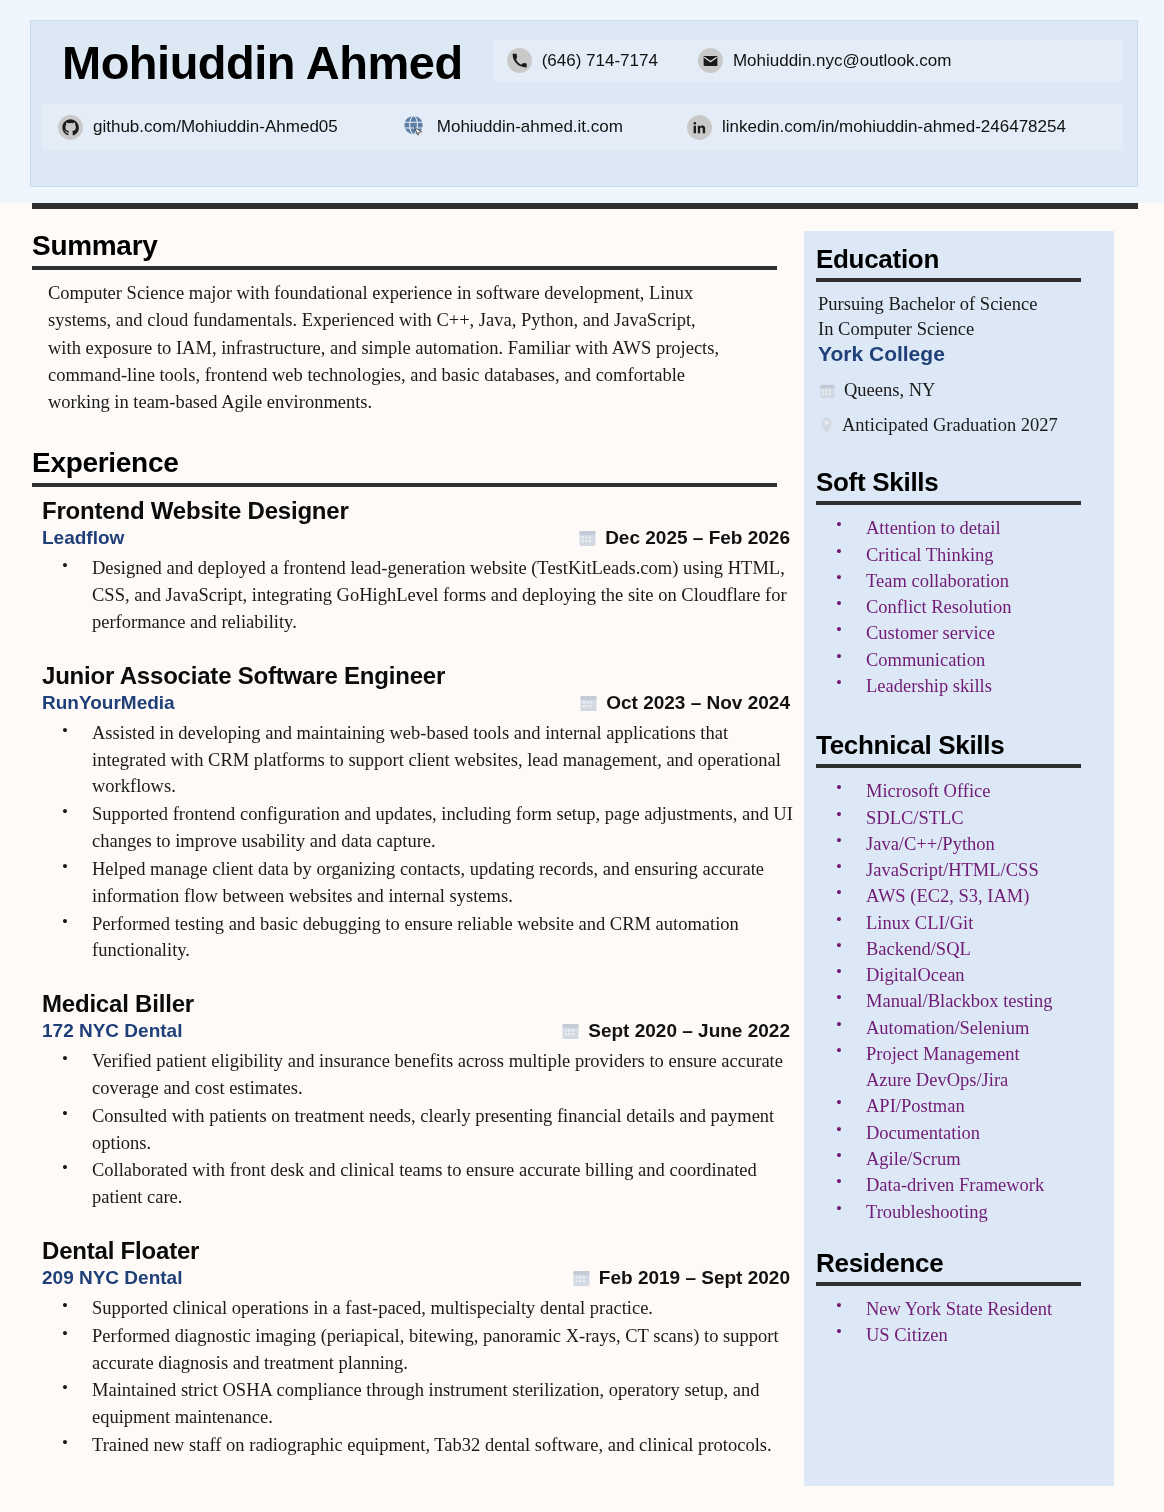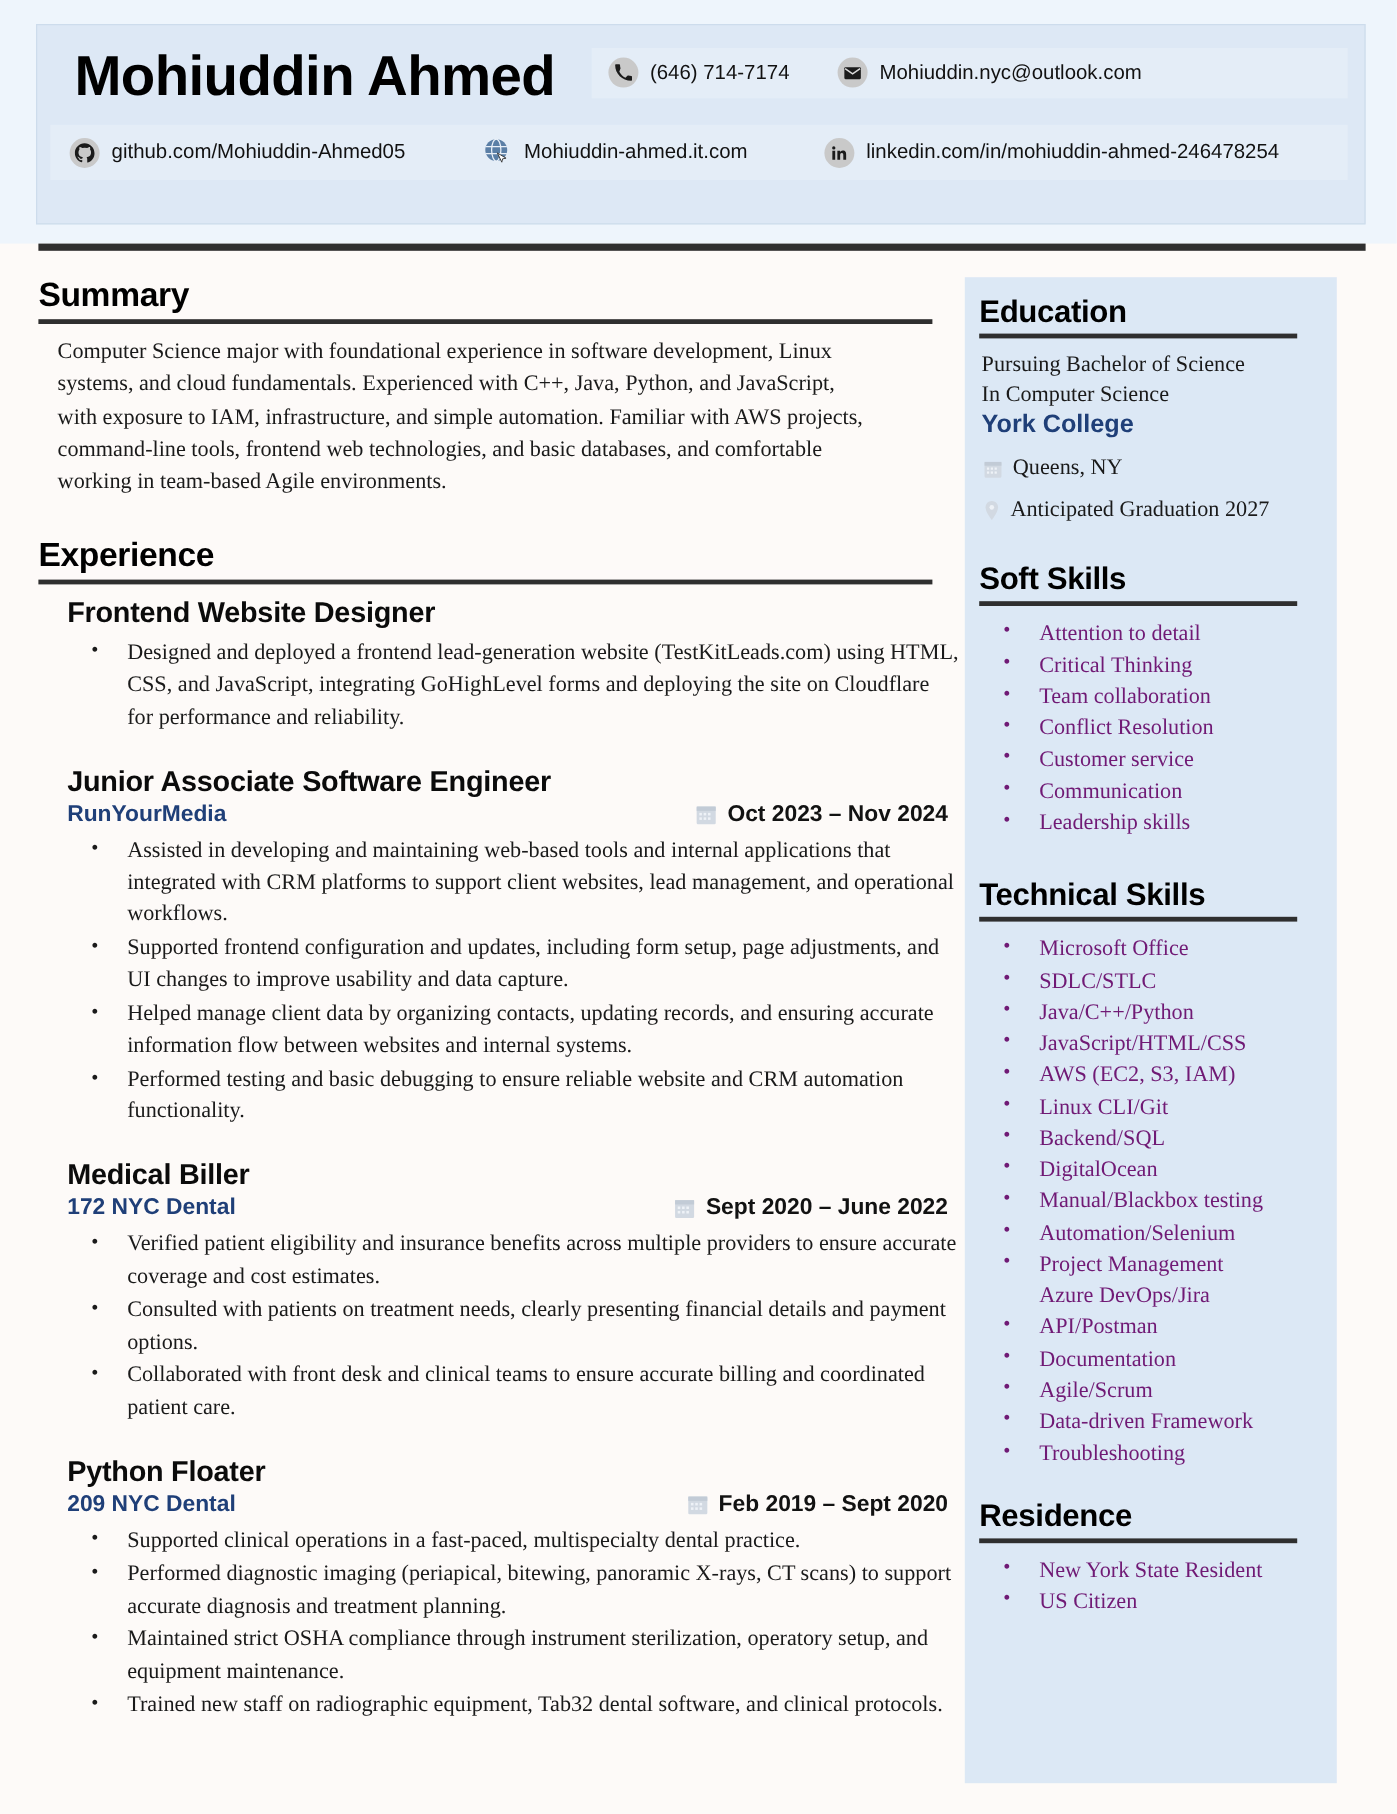--- a/index.html
+++ b/index.html
@@ -132,21 +132,21 @@
   
   .summary-text {
     font-size: 18.5px;
     line-height: 1.47;
     color: #1a1a1a;
     margin: 4px 0 0 16px;
     width: 680px;
   }
 
   
-  .exp-block { margin: 0 0 0 24px; }
+  .exp-block { margin: 0 0 0 10px; }
   .exp-role {
     font-family: "Liberation Sans", sans-serif;
     font-weight: bold;
     font-size: 24px;
     color: #0b0b0b;
     margin: 0;
     letter-spacing: -0.2px;
   }
   .exp-meta {
     display: flex;
@@ -315,20 +315,38 @@
     <p class="summary-text">Computer Science major with foundational experience in software development, Linux systems, and cloud fundamentals. Experienced with C++, Java, Python, and JavaScript, with exposure to IAM, infrastructure, and simple automation. Familiar with AWS projects, command-line tools, frontend web technologies, and basic databases, and comfortable working in team-based Agile environments.</p>
 
     <div class="gap-md"></div>
 
     <h2 class="section-title">Experience</h2>
     <div class="section-rule"></div>
 
     <div id="experience-list">
         <div class="exp-block">
           <div class="exp-role">Frontend Website Designer</div>
+          <div class="exp-meta">
+            <span class="exp-company">Leadflow</span>
+            <span class="exp-date">
+              <svg class="cal-icon" width="17" height="18" viewBox="0 0 16 17">
+                <rect x="0.5" y="2" width="15" height="14" rx="1" fill="#d2d9e2"></rect>
+                <rect x="0.5" y="2" width="15" height="3.4" fill="#c2cbd6"></rect>
+                <g fill="#eef2f7">
+                  <rect x="2.6" y="7" width="2" height="2"></rect>
+                  <rect x="6" y="7" width="2" height="2"></rect>
+                  <rect x="9.4" y="7" width="2" height="2"></rect>
+                  <rect x="2.6" y="10.5" width="2" height="2"></rect>
+                  <rect x="6" y="10.5" width="2" height="2"></rect>
+                  <rect x="9.4" y="10.5" width="2" height="2"></rect>
+                </g>
+              </svg>
+              <span>Dec 2025 – Feb 2026</span>
+            </span>
+          </div>
           <ul class="exp-bullets">
             <li>Designed and deployed a frontend lead-generation website (TestKitLeads.com) using HTML, CSS, and JavaScript, integrating GoHighLevel forms and deploying the site on Cloudflare for performance and reliability.</li>
           </ul>
         </div>
         <div class="exp-block" style="margin-top: 26px;">
           <div class="exp-role">Junior Associate Software Engineer</div>
           <div class="exp-meta">
             <span class="exp-company">RunYourMedia</span>
             <span class="exp-date">
               <svg class="cal-icon" width="17" height="18" viewBox="0 0 16 17">
@@ -373,21 +391,21 @@
               <span>Sept 2020 – June 2022</span>
             </span>
           </div>
           <ul class="exp-bullets">
             <li>Verified patient eligibility and insurance benefits across multiple providers to ensure accurate coverage and cost estimates.</li>
             <li>Consulted with patients on treatment needs, clearly presenting financial details and payment options.</li>
             <li>Collaborated with front desk and clinical teams to ensure accurate billing and coordinated patient care.</li>
           </ul>
         </div>
         <div class="exp-block" style="margin-top: 26px;">
-          <div class="exp-role">Python Floater</div>
+          <div class="exp-role">Dental Floater</div>
           <div class="exp-meta">
             <span class="exp-company">209 NYC Dental</span>
             <span class="exp-date">
               <svg class="cal-icon" width="17" height="18" viewBox="0 0 16 17">
                 <rect x="0.5" y="2" width="15" height="14" rx="1" fill="#d2d9e2"></rect>
                 <rect x="0.5" y="2" width="15" height="3.4" fill="#c2cbd6"></rect>
                 <g fill="#eef2f7">
                   <rect x="2.6" y="7" width="2" height="2"></rect>
                   <rect x="6" y="7" width="2" height="2"></rect>
                   <rect x="9.4" y="7" width="2" height="2"></rect>

